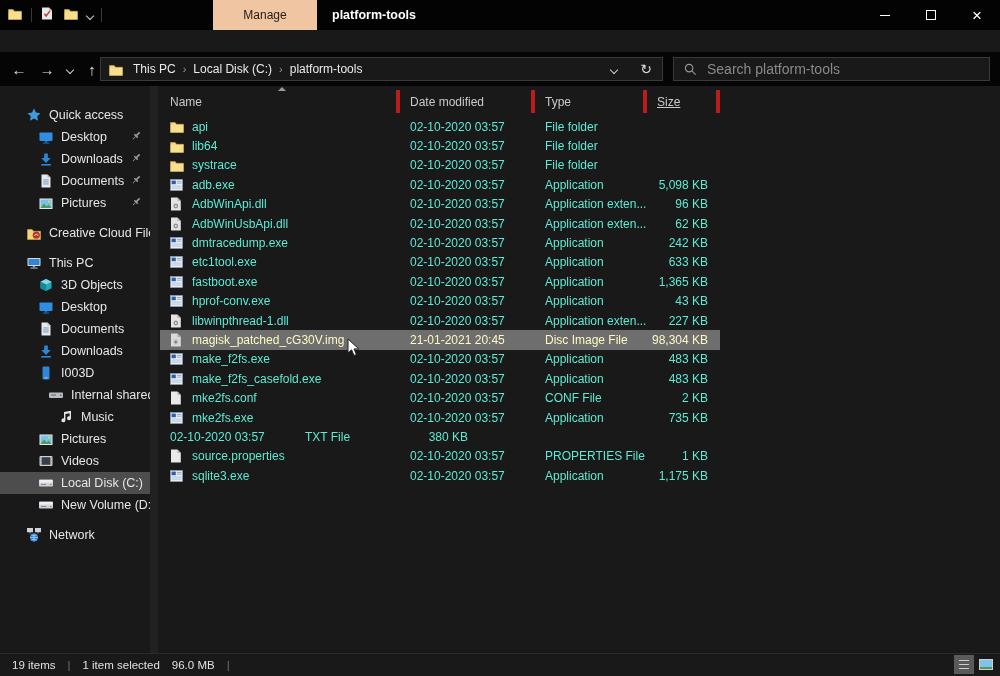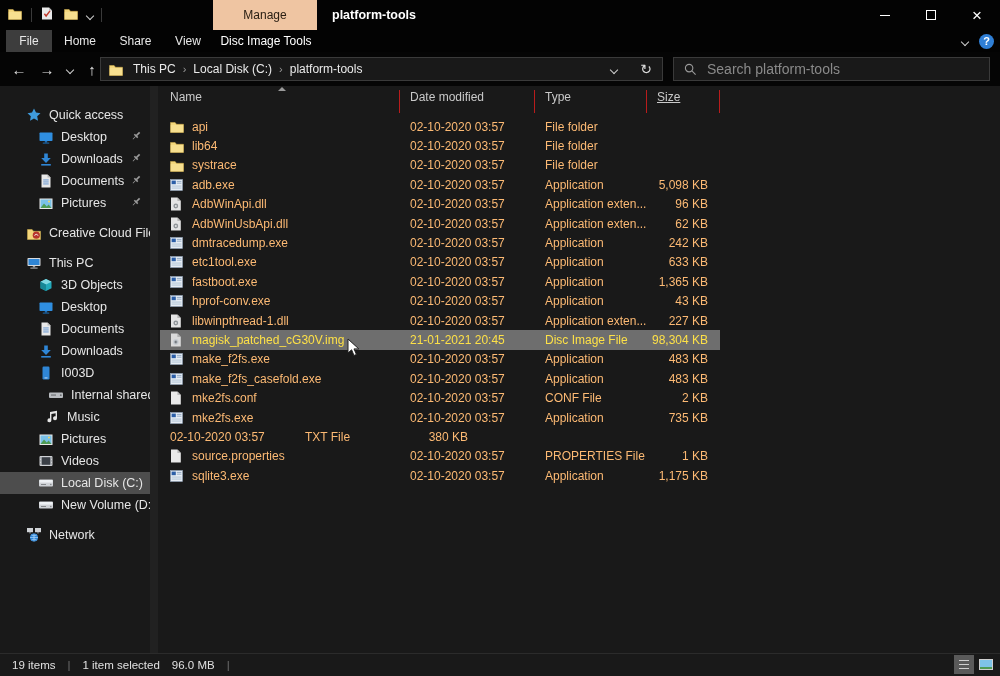--- a/index.html
+++ b/index.html
@@ -54,26 +54,26 @@
   .sidebar{position:absolute;left:0;top:0;width:150px;height:567px;padding-top:18px;overflow:hidden;}
   .scroll-strip{position:absolute;left:150px;top:0;width:8px;height:567px;background:#212121;}
   .side-item{position:relative;height:22px;display:flex;align-items:center;font-size:12.5px;color:#e6e6e6;white-space:nowrap;}
   .side-item.group-gap{margin-top:8px;}
   .side-item.selected{background:#4d4d4d;}
   .side-item .sicon{width:16px;display:flex;justify-content:center;margin-right:7px;flex:0 0 16px;}
   .side-item .pin{position:absolute;right:8px;top:4px;}
 
   .filearea{position:absolute;left:158px;top:0;right:0;height:567px;}
   .list-header{position:absolute;left:2px;top:4px;height:23px;display:flex;font-size:12px;color:#c9c9c9;}
-  .hcell{display:flex;align-items:flex-start;padding-left:10px;border-right:1px solid #b91c1c;position:relative;}
+  .hcell{display:flex;align-items:center;padding-left:10px;border-right:4px solid #b91c1c;position:relative;}
   .hc-name{width:240px;}.hc-date{width:135px;}.hc-type{width:112px;}.hc-size{width:73px;text-decoration:underline;}
   .sort-caret{position:absolute;left:118px;top:-3px;width:0;height:0;border-left:4px solid transparent;border-right:4px solid transparent;border-bottom:4px solid #9a9a9a;}
   .rows{position:absolute;left:2px;top:31px;}
-  .frow{width:560px;height:19.4px;display:flex;align-items:center;font-size:12px;color:#fdba74;}
-  .frow.selected{background:#6e6e6e;color:#fde047;}
+  .frow{width:560px;height:19.4px;display:flex;align-items:center;font-size:12px;color:#5eead4;}
+  .frow.selected{background:#6e6e6e;color:#fef9c3;}
   .frow .c-name{width:240px;display:flex;align-items:center;overflow:hidden;white-space:nowrap;}
   .frow .c-name .ficon{width:15px;margin:0 7px 0 10px;display:flex;flex:0 0 15px;}
   .frow .c-date{width:135px;padding-left:10px;}
   .frow .c-type{width:112px;padding-left:10px;}
   .frow .c-size{width:65px;text-align:right;padding-right:4px;}
 
   
   .statusbar{position:absolute;bottom:0;left:0;width:1000px;height:23px;background:#191919;border-top:1px solid #2b2b2b;display:flex;align-items:center;font-size:11.5px;color:#e0e0e0;}
   .statusbar .s-item{margin-left:12px;white-space:nowrap;}
   .statusbar .s-sep{margin-left:12px;color:#6f6f6f;}
@@ -125,31 +125,20 @@
         </div>
       <div class="win-btn">
           <span class="max-glyph"></span>
         </div>
       <div class="win-btn">
           <span class="close-glyph"></span>
         </div>
     </div>
   </div>
 
-  <div class="ribbon">
-    <div class="rtab file">File</div>
-    <div class="rtab home">Home</div>
-    <div class="rtab share">Share</div>
-    <div class="rtab view">View</div>
-    <div class="rtab contextual">Disc Image Tools</div>
-    <div class="ribbon-right">
-      <span class="chev"></span>
-      <span class="help-btn">?</span>
-    </div>
-  </div>
 
   <div class="address-row">
     <div class="nav-btn nav-back">
         <span class="arrow-glyph">←</span>
       </div>
     <div class="nav-btn nav-fwd">
         <span class="arrow-glyph">→</span>
       </div>
     <div class="nav-btn nav-chev">
         <span class="chev"></span>
@@ -337,21 +326,21 @@
         <div class="side-item" style="padding-left: 48px;">
           <span class="sicon">
             <svg width="14" height="14" viewBox="0 0 14 14">
               <rect x="0" y="4.5" width="14" height="5.5" rx="1" fill="#b9bcc0"></rect>
               <rect x="2" y="6.5" width="5" height="1.1" fill="#6a6d70"></rect>
               <circle cx="11.8" cy="7.2" r=".9" fill="#6a6d70"></circle>
             </svg>
           </span>
           <span>Internal shared sto</span>
         </div>
-        <div class="side-item" style="padding-left: 38px; margin-left: 6px;">
+        <div class="side-item" style="padding-left: 58px;">
           <span class="sicon">
             <svg width="14" height="14" viewBox="0 0 14 14">
               <path d="M5 2l7-1.3v7.5a2 2 0 1 1-1.4-1.9V3.2L6.4 4v6.3a2 2 0 1 1-1.4-1.9z" fill="#e6e6e6"></path>
             </svg>
           </span>
           <span>Music</span>
         </div>
         <div class="side-item" style="padding-left: 38px;">
           <span class="sicon">
             <svg width="14" height="13" viewBox="0 0 14 13">

